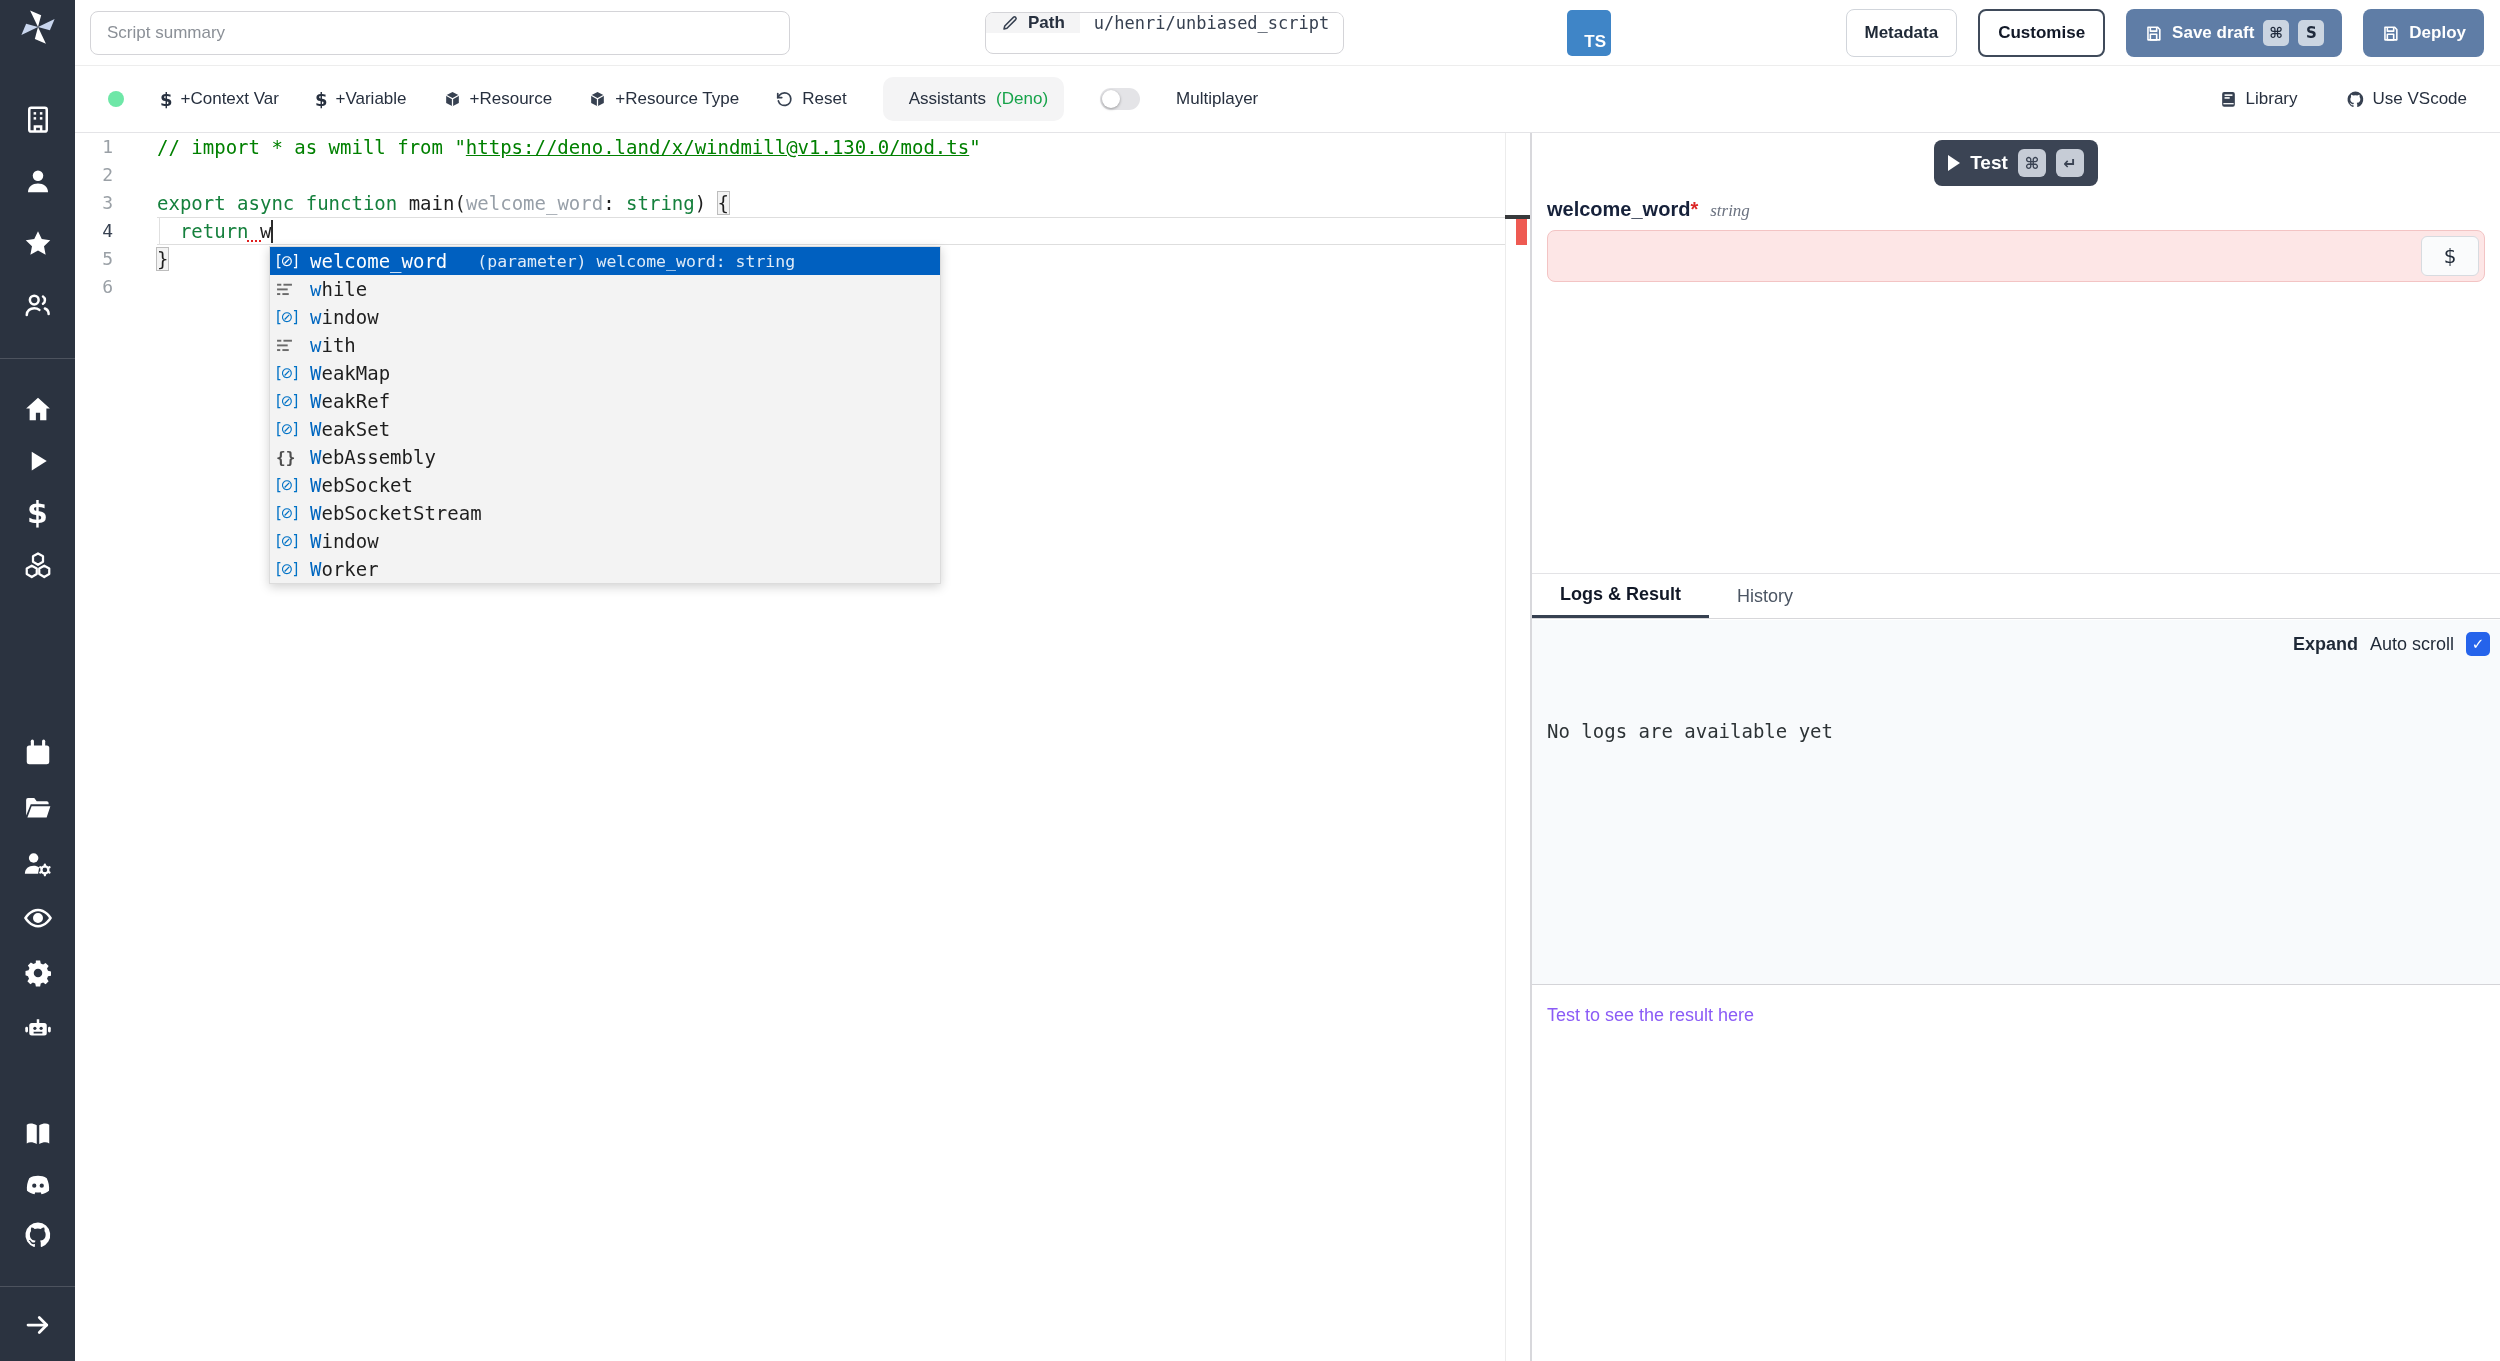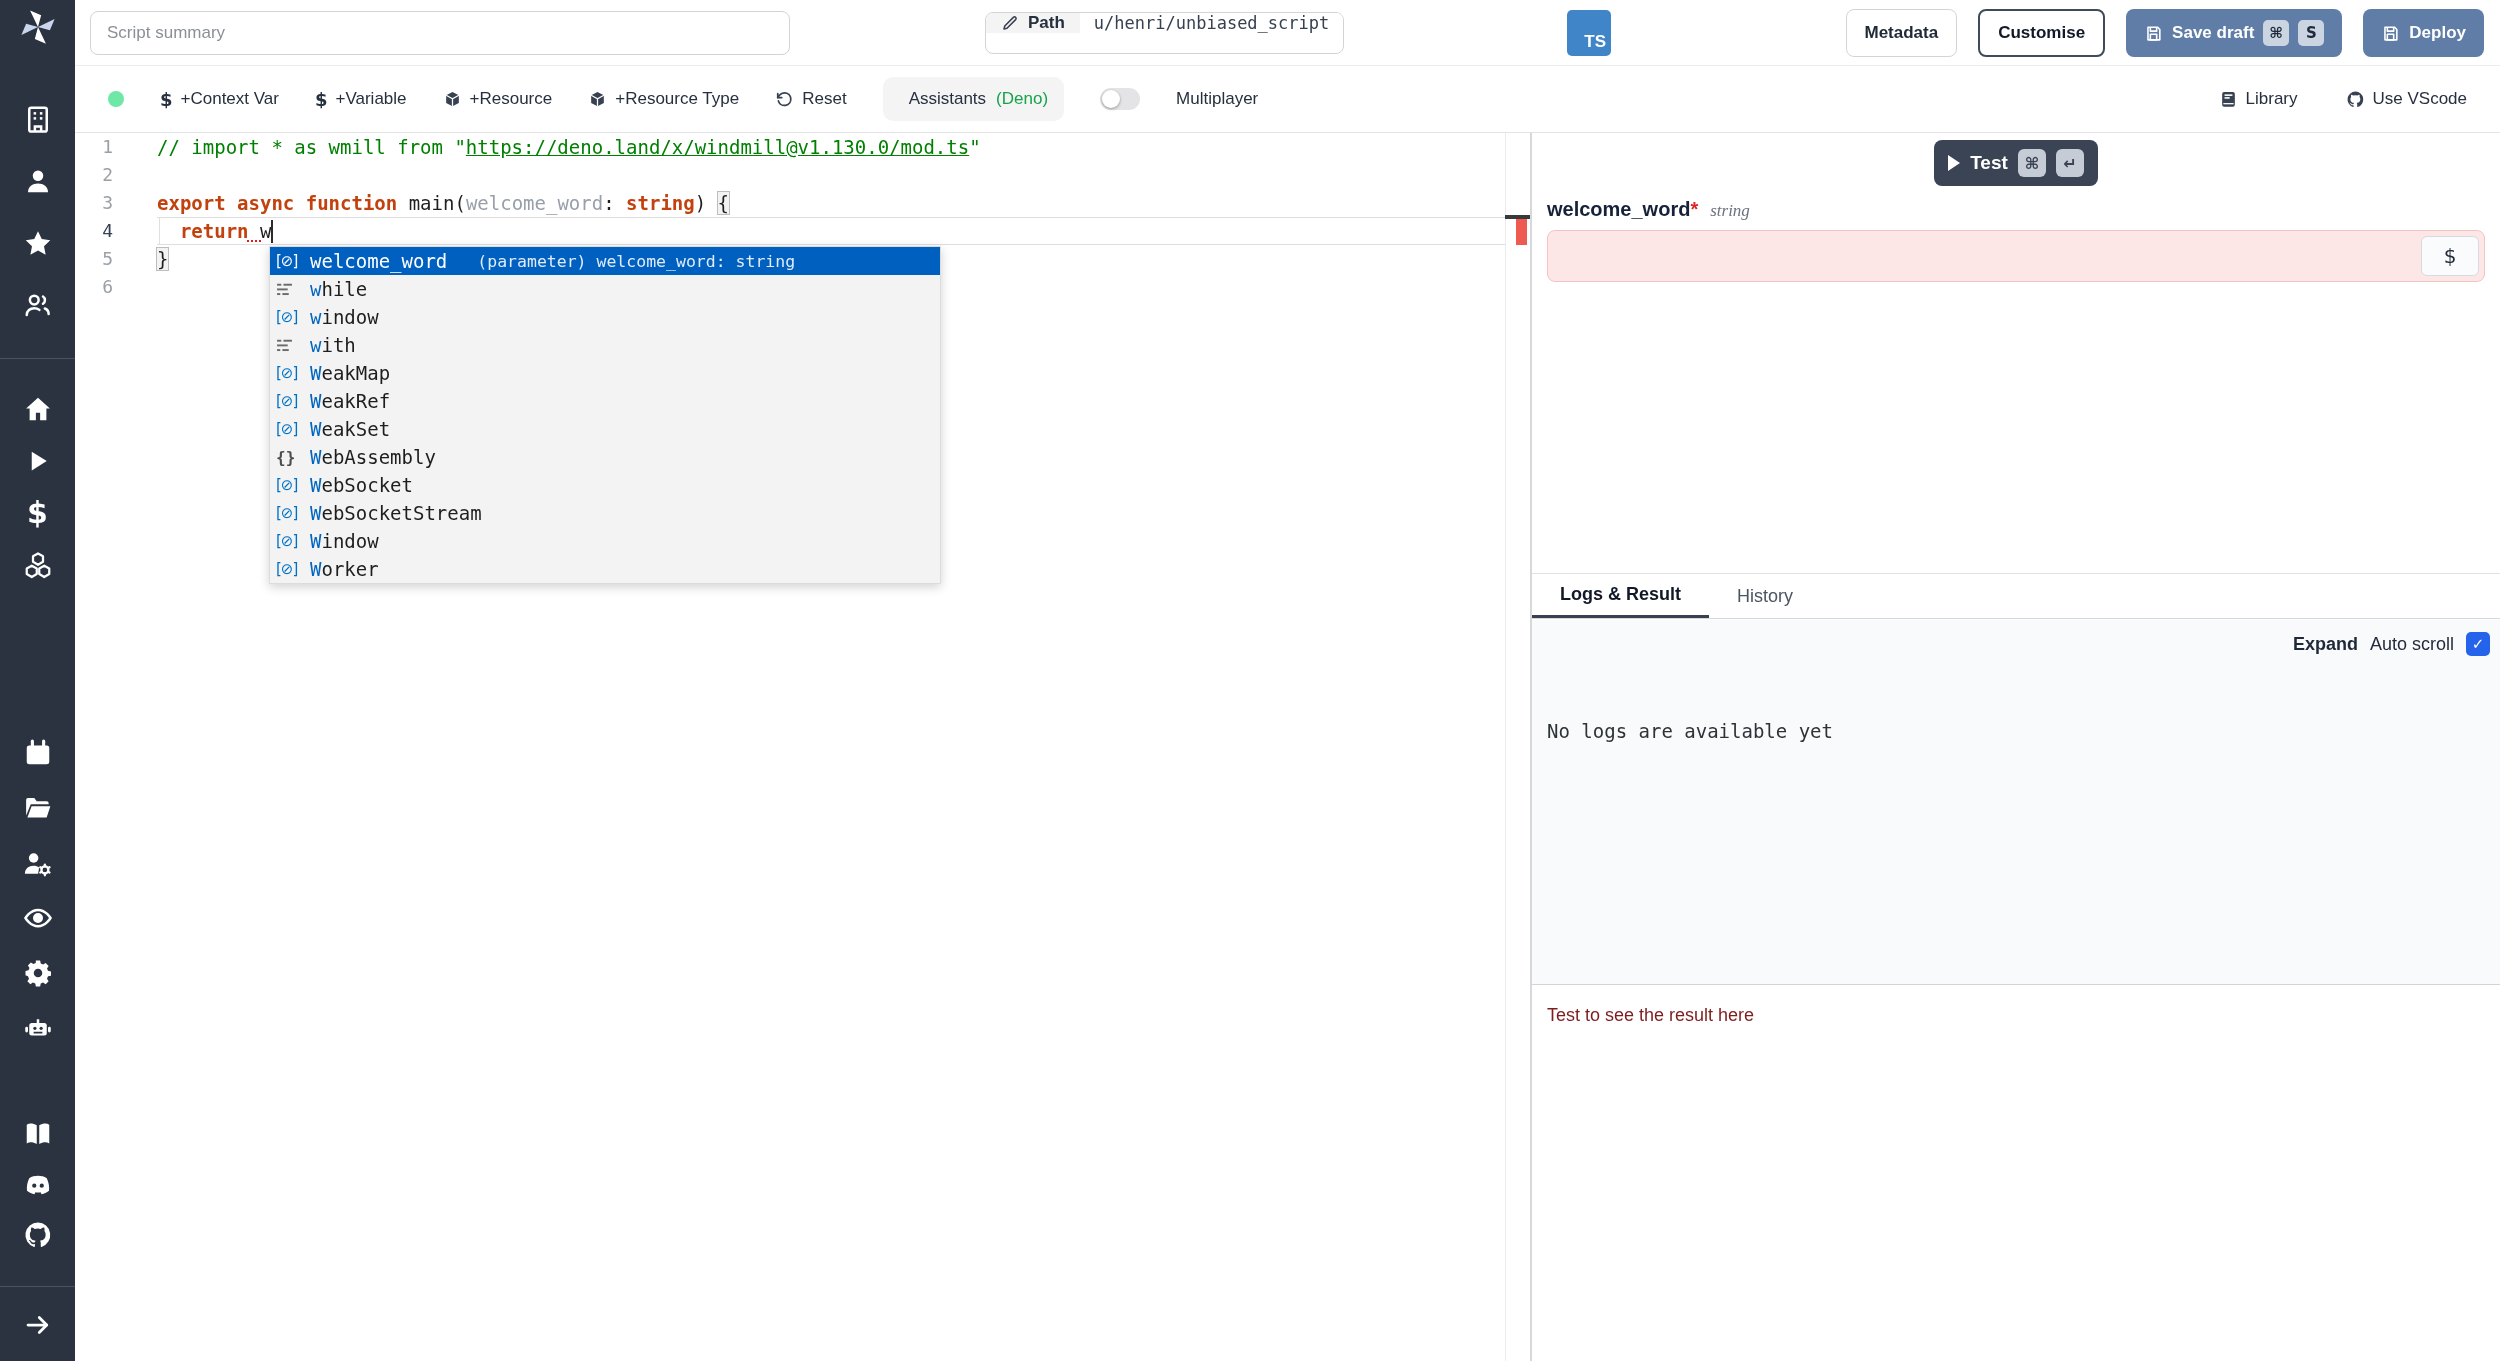--- a/index.html
+++ b/index.html
@@ -62,21 +62,21 @@
   
   .editor { position:absolute; left:75px; top:133px; width:1455px; height:1228px; background:#fff;
             font:19px/28px "DejaVu Sans Mono", monospace; z-index:10; }
   .gutter { position:absolute; left:0; top:0; width:82px; }
   .ln { height:28px; text-align:right; padding-right:44px; color:#9aa0a6; font-size:18px; }
   .ln.active { color:#374151; }
   .code-area { position:absolute; left:82px; top:0; right:25px; }
   .cl { height:28px; white-space:pre; }
   .comment { color:#008000; }
   .link { text-decoration:underline; }
-  .kw { color:#c2410c;font-weight:bold; }
+  .kw { color:#15803d; }
   .plain { color:#1f1f1f; }
   .param { color:#979fa8; }
   .bbox { outline:1px solid #bdbdbd; background:#f3f3f3; }
   .cur-line { position:absolute; left:82px; right:25px; top:84px; height:28px;
               border-top:1.5px solid #dedede; border-bottom:1.5px solid #dedede; pointer-events:none; }
   .indent-guide { position:absolute; left:84px; top:84px; width:1px; height:28px; background:#e0e0e0; }
   .cursor { position:absolute; left:196px; top:87px; width:2px; height:23px; background:#2b2b2b; }
   .squiggle { position:absolute; left:172px; top:107px; width:14px; height:0;
               border-bottom:2.5px dotted #e01e1e; }
   .ruler { position:absolute; right:0; top:0; width:25px; height:100%; border-left:1px solid #ececec; }
@@ -128,21 +128,21 @@
          color:#4b5563; cursor:pointer; }
   .tab.active { color:#111827; font-weight:700; border-bottom:3px solid #374151; }
   .logs-body { position:absolute; left:0; right:0; top:46px; height:364px; background:#f8fafc; }
   .logs-controls { position:absolute; top:12px; right:10px; display:flex; align-items:center; gap:12px; }
   .expand-label { font:700 18px "Liberation Sans", sans-serif; color:#1f2937; cursor:pointer; }
   .autoscroll-label { font:18px "Liberation Sans", sans-serif; color:#1f2937; }
   .checkbox { width:24px; height:24px; background:#2563eb; border-radius:5px; display:flex;
               align-items:center; justify-content:center; color:#fff; font:700 15px "DejaVu Sans", sans-serif; cursor:pointer; }
   .logs-empty { position:absolute; left:15px; top:100px; font:19px "DejaVu Sans Mono", monospace; color:#2d3336; }
   .result-body { position:absolute; left:0; right:0; top:410px; bottom:0; background:#fff; border-top:1px solid #d4d4d8; }
-  .result-placeholder { padding:20px 15px; font:18px "Liberation Sans", sans-serif; color:#7f1d1d; }
+  .result-placeholder { padding:20px 15px; font:18px "Liberation Sans", sans-serif; color:#8b5cf6; }
 </style>
 </head>
 <body>
 
 <div class="app">
 
   <nav class="sidebar">
     <div class="sb-slot sb-logo" style="top:8px">
       <svg viewBox="0 0 24 24">
           <path d="M12 12L7 1.5l7 3z" fill="#fff"></path>

